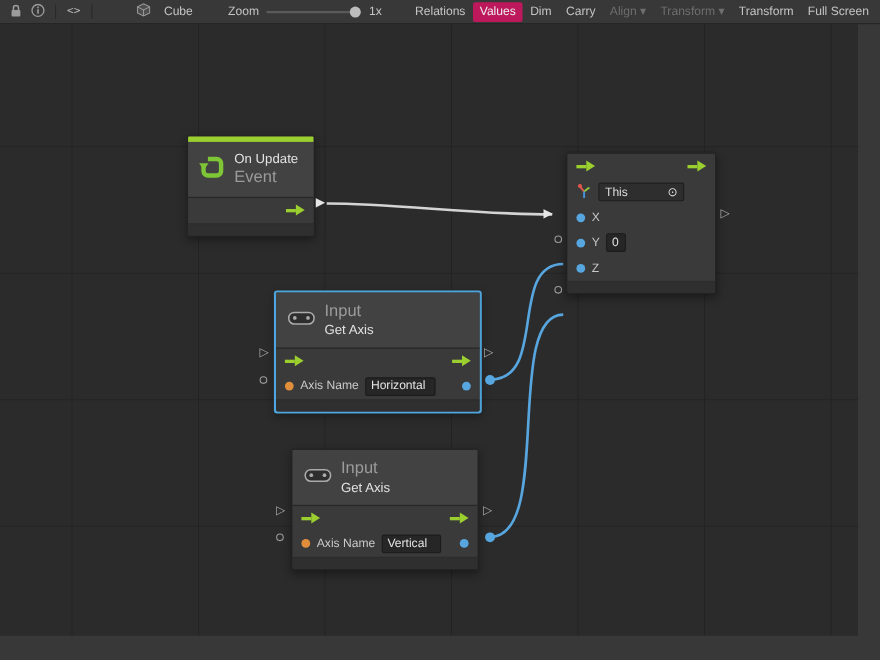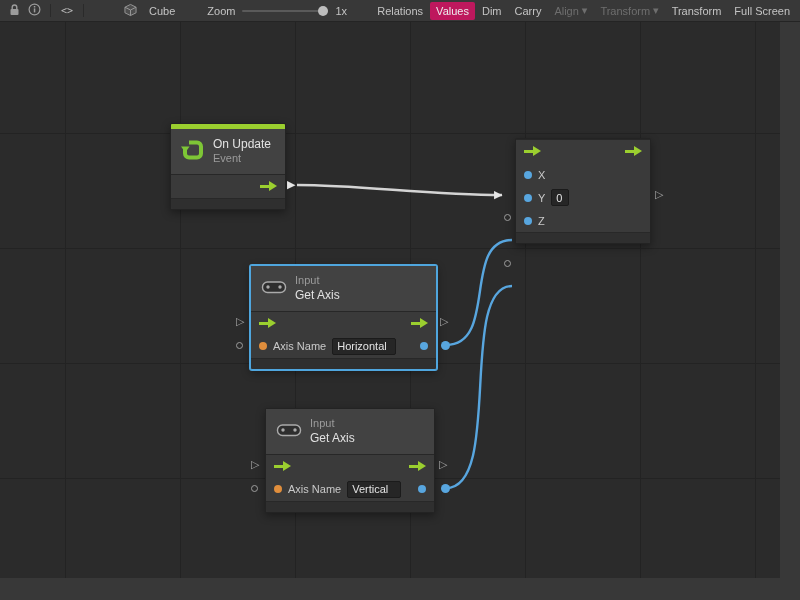--- a/index.html
+++ b/index.html
@@ -41,21 +41,21 @@
   .wire-white{stroke:#D4D4D4;stroke-width:2.4;fill:none}
   .wire-blue{stroke:var(--value-blue);stroke-width:2.4;fill:none}
 
   .node{position:absolute;background:#3C3C3C;border:1px solid #232323;border-radius:2px;
     box-shadow:0 3px 8px rgba(0,0,0,.38)}
   .node.selected{border-color:var(--selection);
     box-shadow:0 0 0 1px var(--selection),0 3px 8px rgba(0,0,0,.38)}
   .event-strip{height:5px;background:var(--flow-green);border-radius:1px 1px 0 0}
   .node-header{display:flex;align-items:center;gap:8px;padding:8px 10px;background:#424242}
   .ht{display:flex;flex-direction:column;line-height:1.25}
-  .cat{font-size:11px;color:#9B9B9B}
+  .cat{font-size:15px;color:#9B9B9B}
   .ttl{font-size:12px;color:#E2E2E2}
   .node-body{border-top:1px solid #272727;background:#3A3A3A}
   .row{display:flex;align-items:center;gap:6px;height:23px;padding:0 8px}
   .row.ctrl{justify-content:space-between}
   .row.end{justify-content:flex-end}
   .lbl{font-size:11px;color:#C9C9C9}
   .push-right{margin-left:auto}
   .flow-arrow{position:relative;width:17px;height:11px;display:inline-block;flex:none}
   .flow-arrow::before{content:"";position:absolute;left:0;top:4px;width:9px;height:3px;background:var(--flow-green)}
   .flow-arrow::after{content:"";position:absolute;left:9px;top:0;width:0;height:0;
@@ -171,20 +171,34 @@
       <div class="node-footer"></div>
     </div>
 
     <div class="node" style="left:515px;top:116px;width:136px">
       <div class="node-body">
         <div class="row ctrl">
           <span class="flow-arrow"></span>
           <span class="flow-arrow"></span>
         </div>
         <div class="row">
+          <span>
+            <svg width="14" height="15" viewBox="0 0 20 22">
+              <line x1="10" y1="12" x2="4.5" y2="5" stroke="#E2574C" stroke-width="2.6"></line>
+              <circle cx="4.5" cy="4.5" r="2.8" fill="#E2574C"></circle>
+              <line x1="10" y1="12" x2="17" y2="6.5" stroke="#8CC63E" stroke-width="2.6"></line>
+              <line x1="10" y1="12" x2="10" y2="20.5" stroke="#4A90D9" stroke-width="2.6"></line>
+            </svg>
+          </span>
+          <span class="this-box">
+            <span>This</span>
+            <span>⊙</span>
+          </span>
+        </div>
+        <div class="row">
           <span class="dot blue"></span>
           <span class="lbl">X</span>
         </div>
         <div class="row">
           <span class="dot blue"></span>
           <span class="lbl">Y</span>
           <input class="field" style="width: 18px;" value="0">
         </div>
         <div class="row">
           <span class="dot blue"></span>

